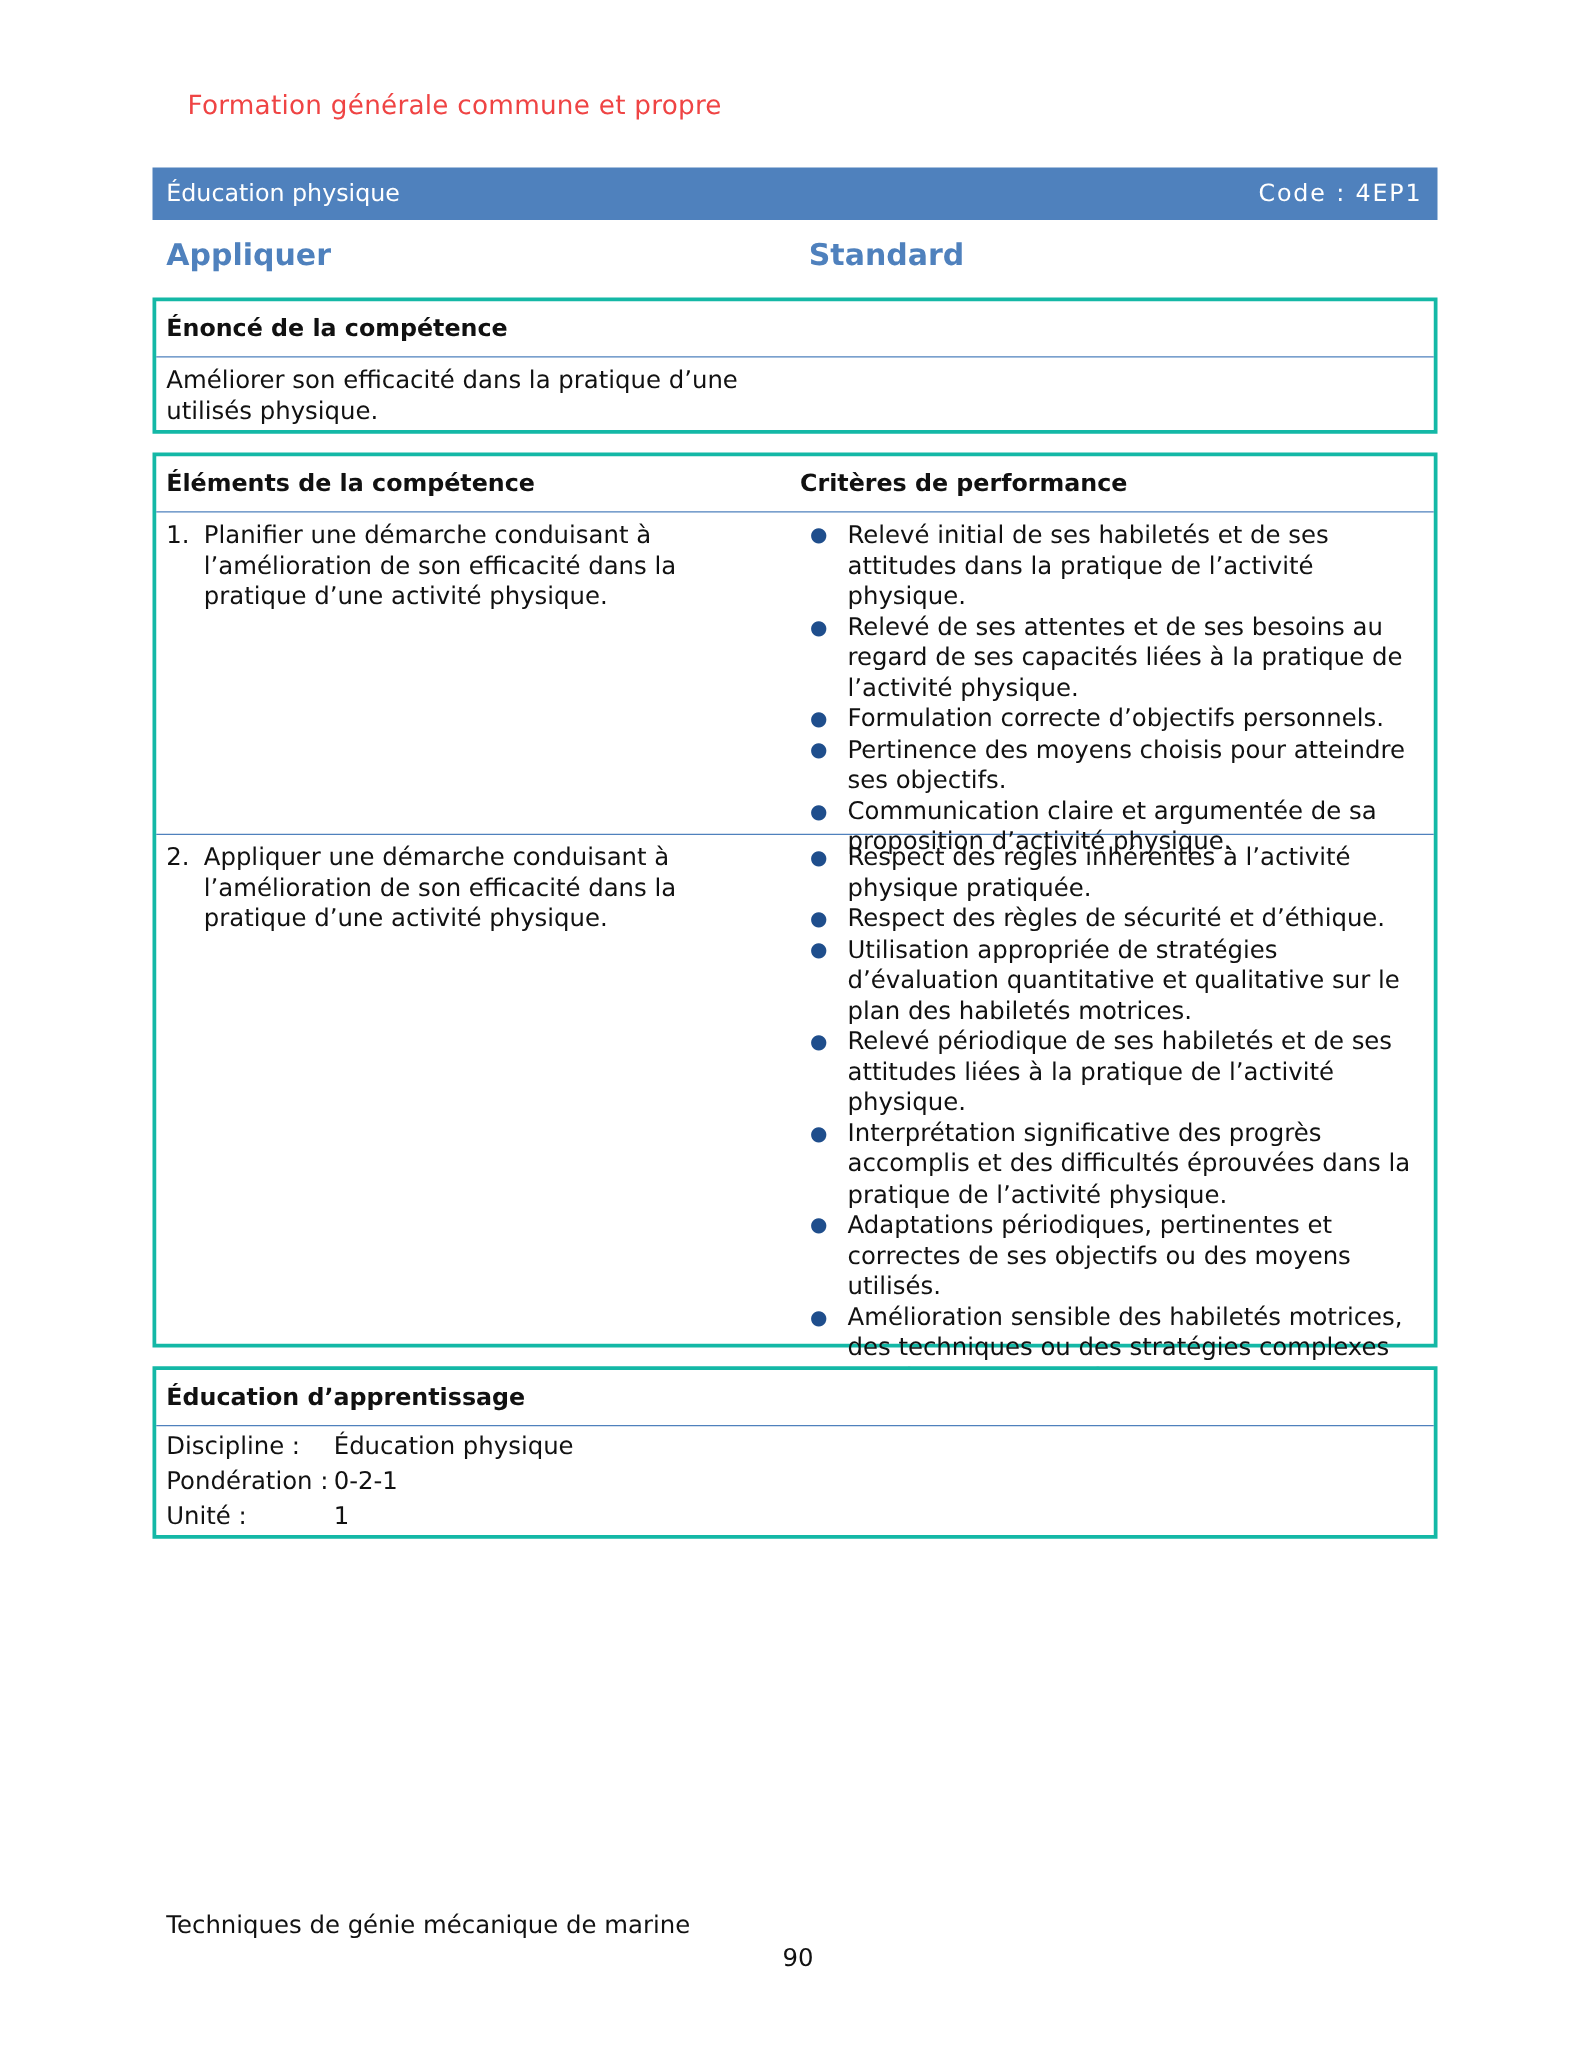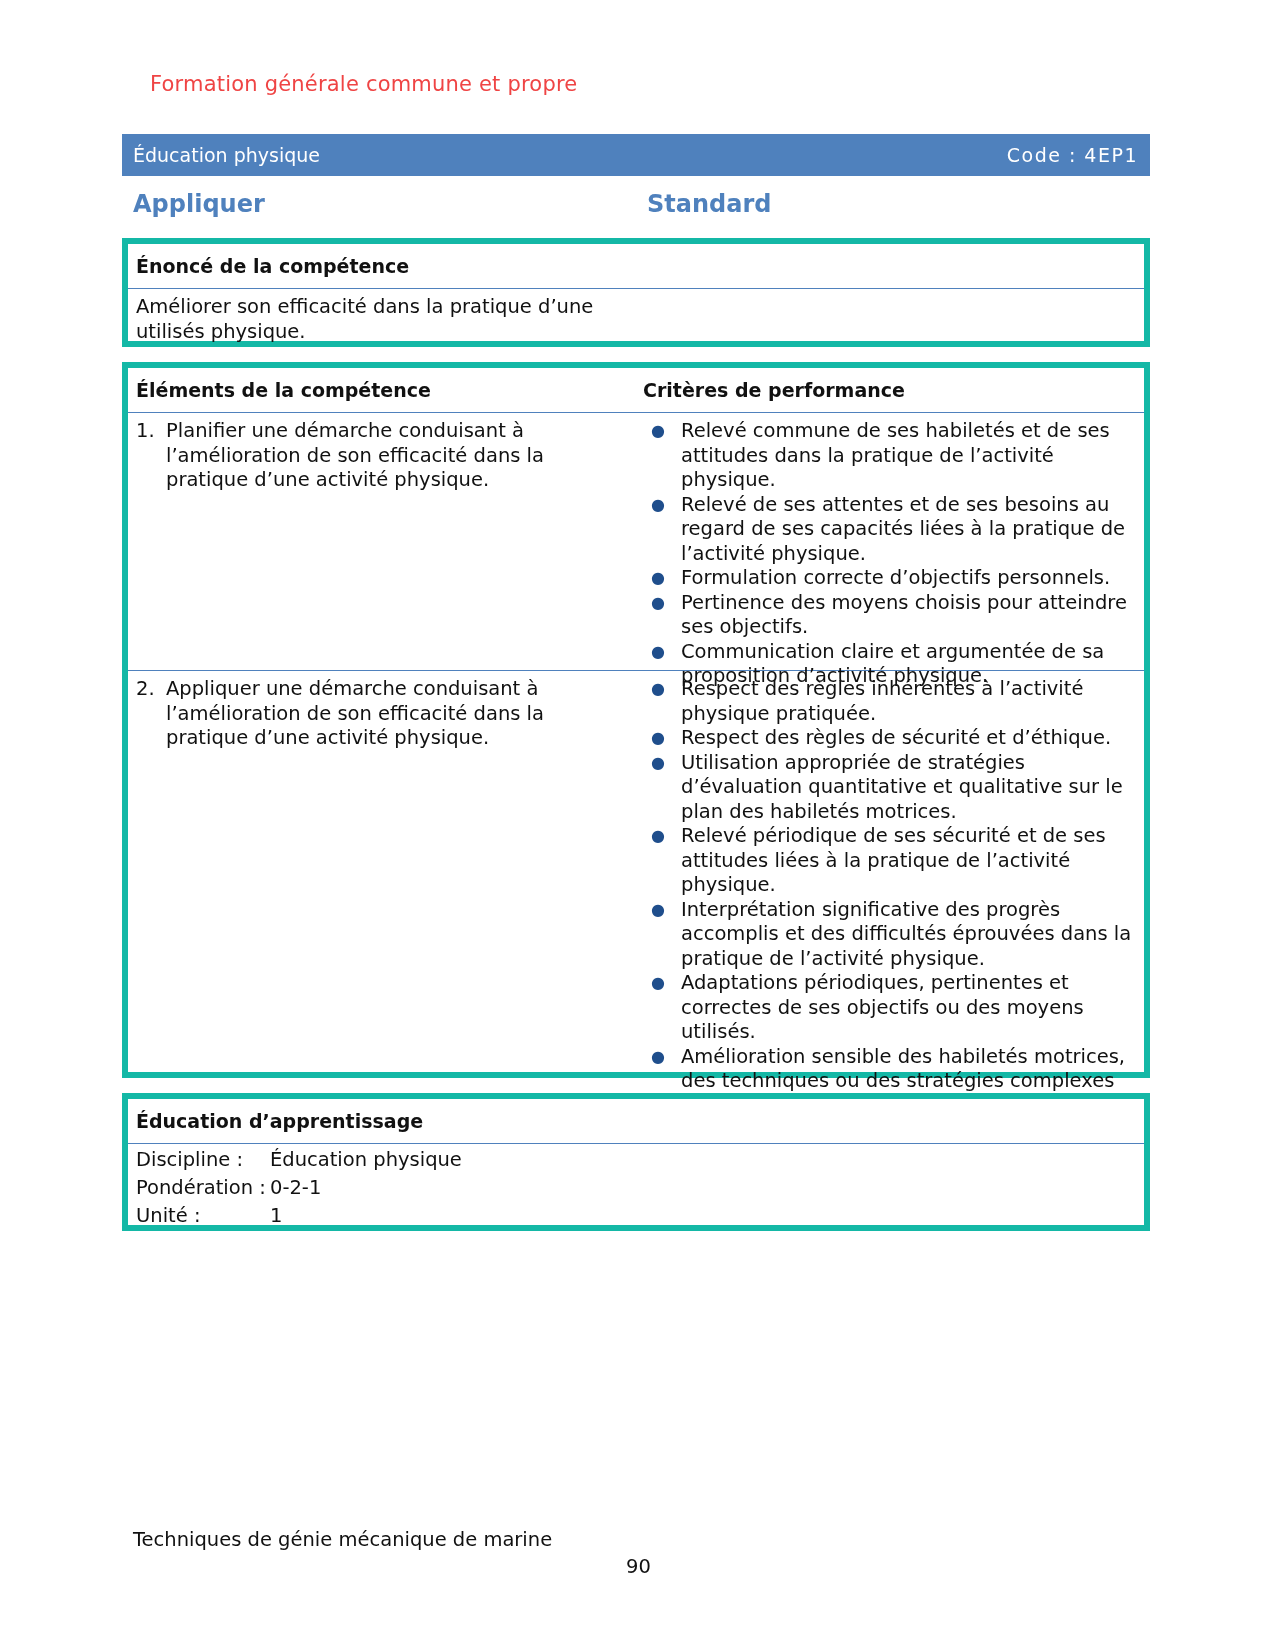--- a/index.html
+++ b/index.html
@@ -6,21 +6,21 @@
   body { width:1275px; height:1650px; position:relative; overflow:hidden;
          font-family:"DejaVu Sans", sans-serif; color:#111; }
   .abs { position:absolute; }
   .section-title { left:150px; top:72px; font-size:21px; color:#ef4444; letter-spacing:0.2px;text-align:right; }
   .band { left:122px; top:134px; width:1028px; height:42px; background:#4f81bd; color:#fff;
           font-size:19px; display:flex; align-items:center; justify-content:space-between;
           padding:0 12px 0 11px; box-sizing:border-box; }
   .band .code { letter-spacing:1.5px; }
   .h-obj { left:133px; top:190px; font-size:24px; font-weight:bold; color:#4f81bd; }
   .h-std { left:647px; top:190px; font-size:24px; font-weight:bold; color:#4f81bd; }
-  .tbl { left:122px; width:1028px; border:6px solid #14b8a6; box-sizing:border-box; background:#fff; }
+  .tbl { left:122px; width:1028px; border:3px solid #14b8a6; box-sizing:border-box; background:#fff; }
   .tbl .hdr { border-bottom:1.5px solid #4f81bd; height:44px; display:flex; align-items:center;
               font-weight:bold; font-size:19px; }
   .tbl .hdr .c { padding-left:8px; }
   .col-l { width:511px; box-sizing:border-box; }
   .col-r { flex:1; box-sizing:border-box; }
   .body-txt { font-size:19.5px; line-height:24.5px; }
   .enonce-body { padding:6px 8px 6px 8px; width:470px; }
   .row { display:flex; border-bottom:1.5px solid #4f81bd; }
   .row:last-child { border-bottom:none; }
   .elem { display:flex; padding:6px 8px; }
@@ -62,21 +62,21 @@
   <div id="rows-container">
       <div class="row" style="height: 258px; box-sizing: border-box;">
         <div class="col-l elem body-txt">
           <span class="num">1.</span>
           <span style="width: 440px;">Planifier une démarche conduisant à l’amélioration de son efficacité dans la pratique d’une activité physique.</span>
         </div>
         <div class="col-r crit body-txt">
           <ul>
             <li>
               <span class="bullet">●</span>
-              <span>Relevé commune de ses habiletés et de ses attitudes dans la pratique de l’activité physique.</span>
+              <span>Relevé initial de ses habiletés et de ses attitudes dans la pratique de l’activité physique.</span>
             </li>
             <li>
               <span class="bullet">●</span>
               <span>Relevé de ses attentes et de ses besoins au regard de ses capacités liées à la pratique de l’activité physique.</span>
             </li>
             <li>
               <span class="bullet">●</span>
               <span>Formulation correcte d’objectifs personnels.</span>
             </li>
             <li>
@@ -104,21 +104,21 @@
             <li>
               <span class="bullet">●</span>
               <span>Respect des règles de sécurité et d’éthique.</span>
             </li>
             <li>
               <span class="bullet">●</span>
               <span>Utilisation appropriée de stratégies d’évaluation quantitative et qualitative sur le plan des habiletés motrices.</span>
             </li>
             <li>
               <span class="bullet">●</span>
-              <span>Relevé périodique de ses sécurité et de ses attitudes liées à la pratique de l’activité physique.</span>
+              <span>Relevé périodique de ses habiletés et de ses attitudes liées à la pratique de l’activité physique.</span>
             </li>
             <li>
               <span class="bullet">●</span>
               <span>Interprétation significative des progrès accomplis et des difficultés éprouvées dans la pratique de l’activité physique.</span>
             </li>
             <li>
               <span class="bullet">●</span>
               <span>Adaptations périodiques, pertinentes et correctes de ses objectifs ou des moyens utilisés.</span>
             </li>
             <li>

